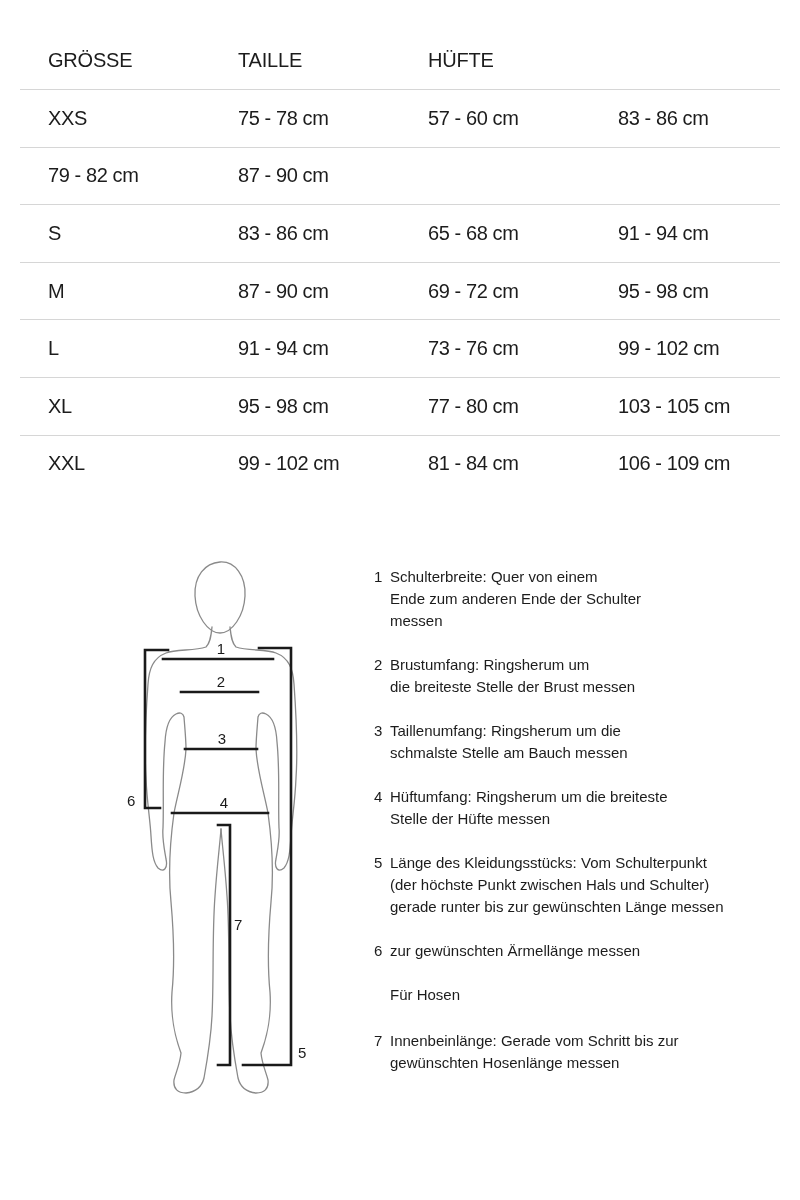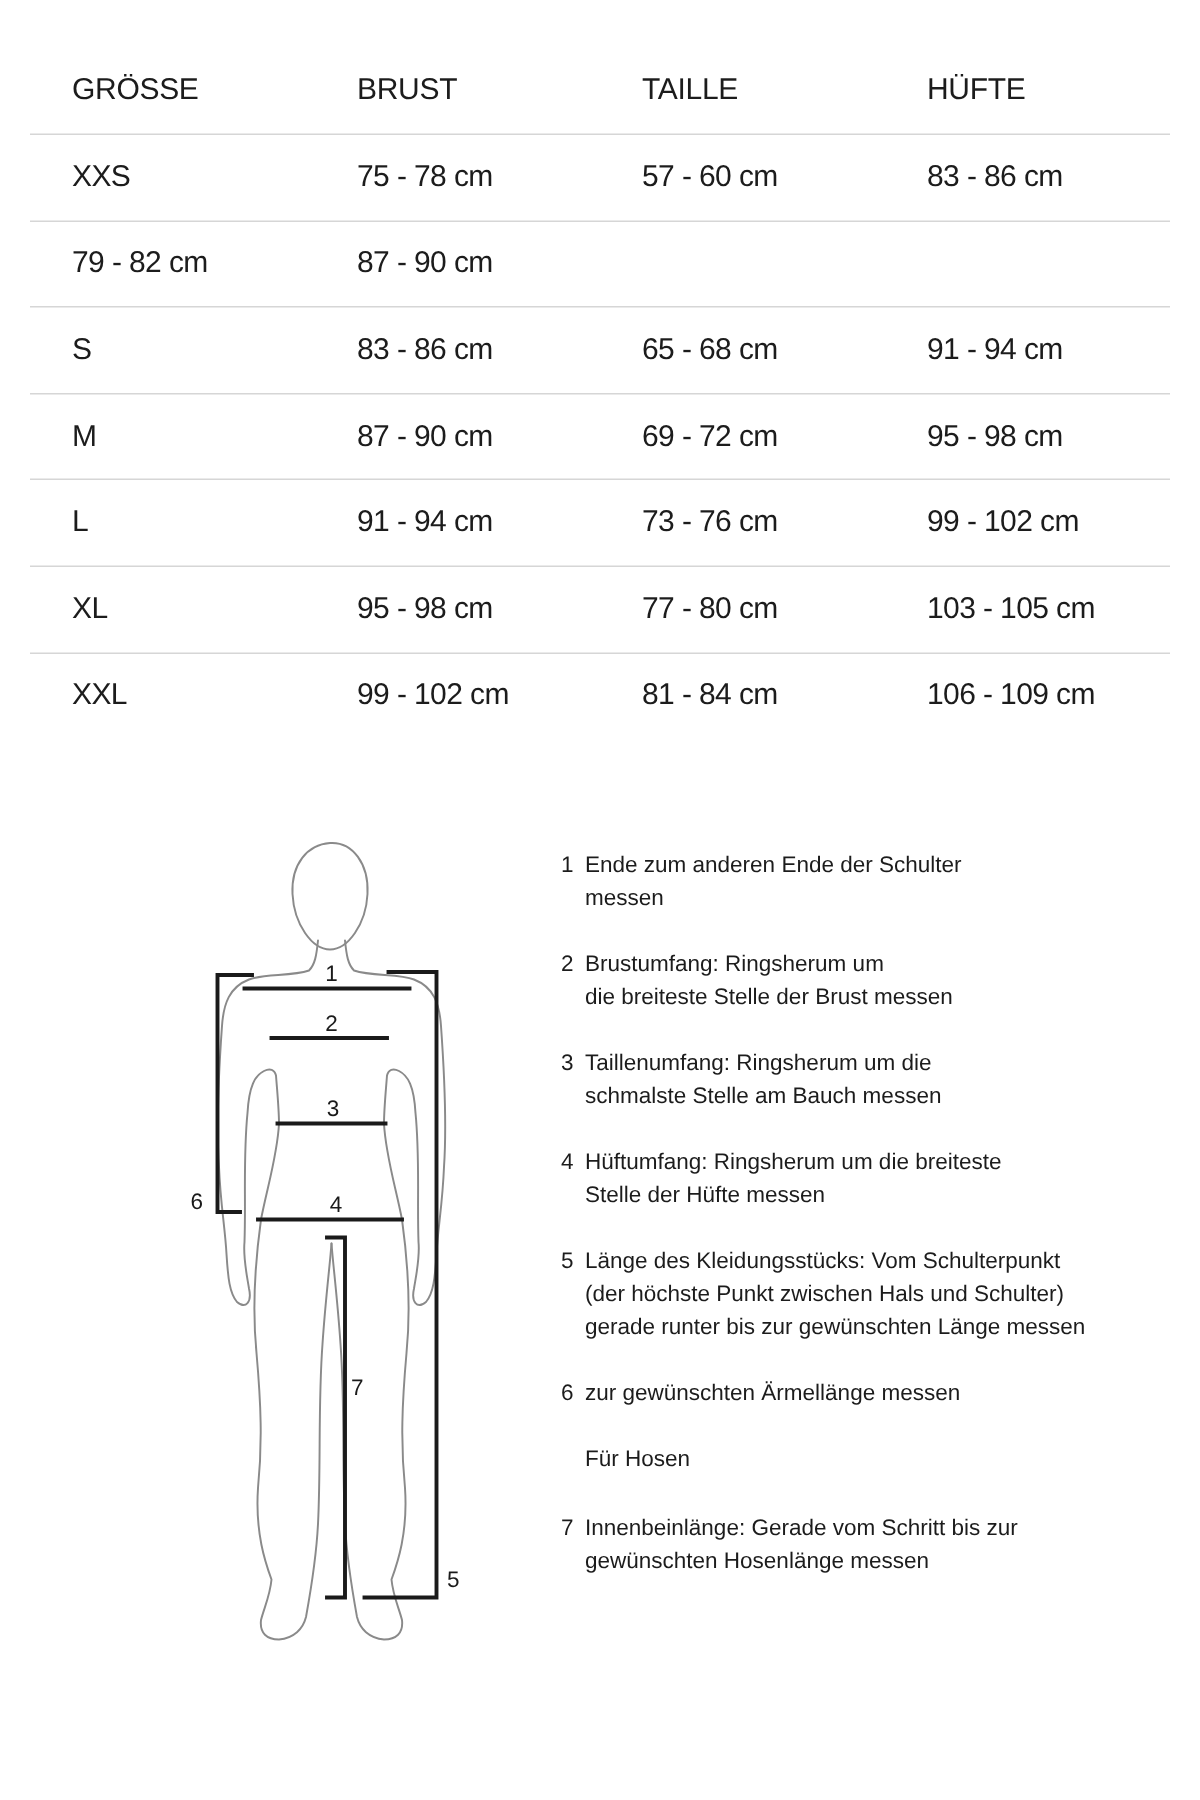--- a/index.html
+++ b/index.html
@@ -102,21 +102,20 @@
   }
 </style>
 </head>
 <body>
 
 <div>
 
   <section class="size-table">
     <div class="t-row t-header">
       <span class="cell">GRÖSSE</span>
-      <span class="cell">BRUST</span>
       <span class="cell">TAILLE</span>
       <span class="cell">HÜFTE</span>
     </div>
 
     <div class="t-row">
       <span class="cell">XXS</span>
       <span class="cell">75 - 78 cm</span>
       <span class="cell">57 - 60 cm</span>
       <span class="cell">83 - 86 cm</span>
     </div>
@@ -229,20 +228,21 @@
     <text class="mlabel" x="298" y="1058" text-anchor="start">5</text>
     <text class="mlabel" x="127" y="806" text-anchor="start">6</text>
     <text class="mlabel" x="234" y="930" text-anchor="start">7</text>
   </svg>
 
   <section class="guide-list">
 
     <div class="g-item">
       <span class="g-num">1</span>
       <span class="g-lines">
+        <span class="g-line">Schulterbreite: Quer von einem</span>
         <span class="g-line">Ende zum anderen Ende der Schulter</span>
         <span class="g-line">messen</span>
       </span>
     </div>
 
     <div class="g-item">
       <span class="g-num">2</span>
       <span class="g-lines">
         <span class="g-line">Brustumfang: Ringsherum um</span>
         <span class="g-line">die breiteste Stelle der Brust messen</span>

